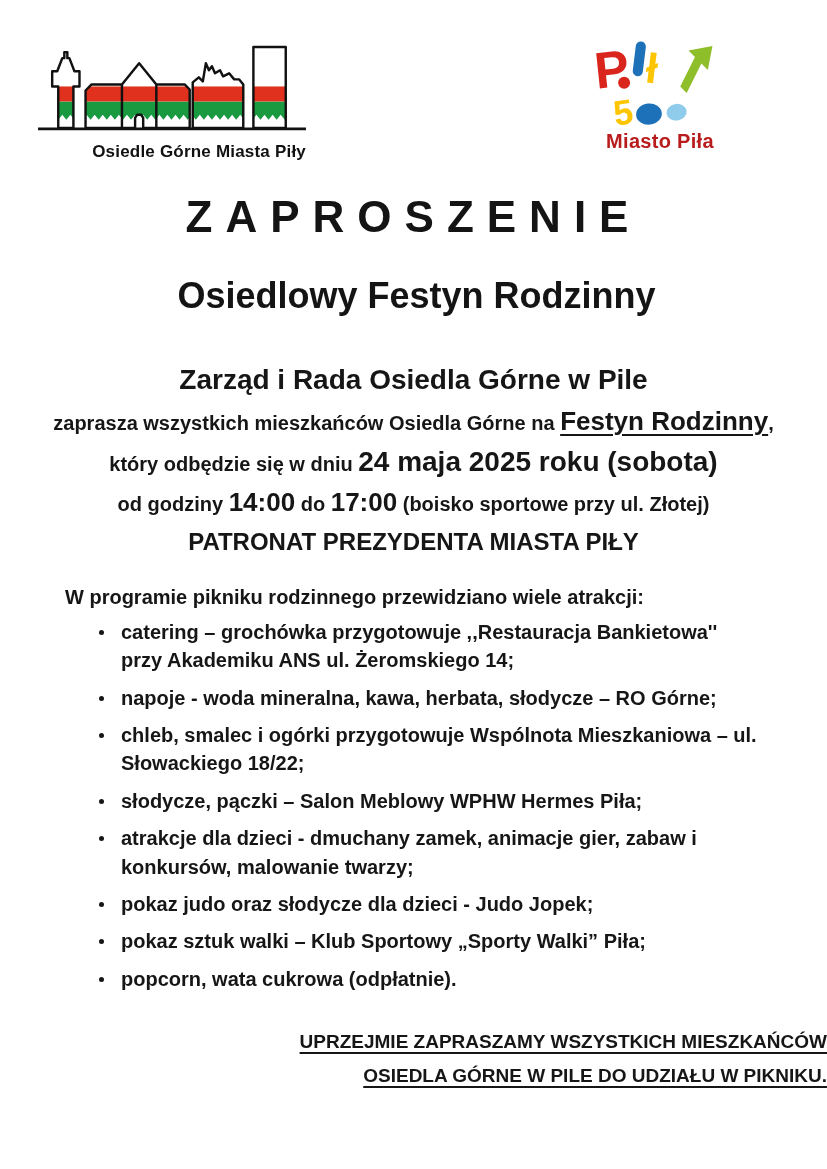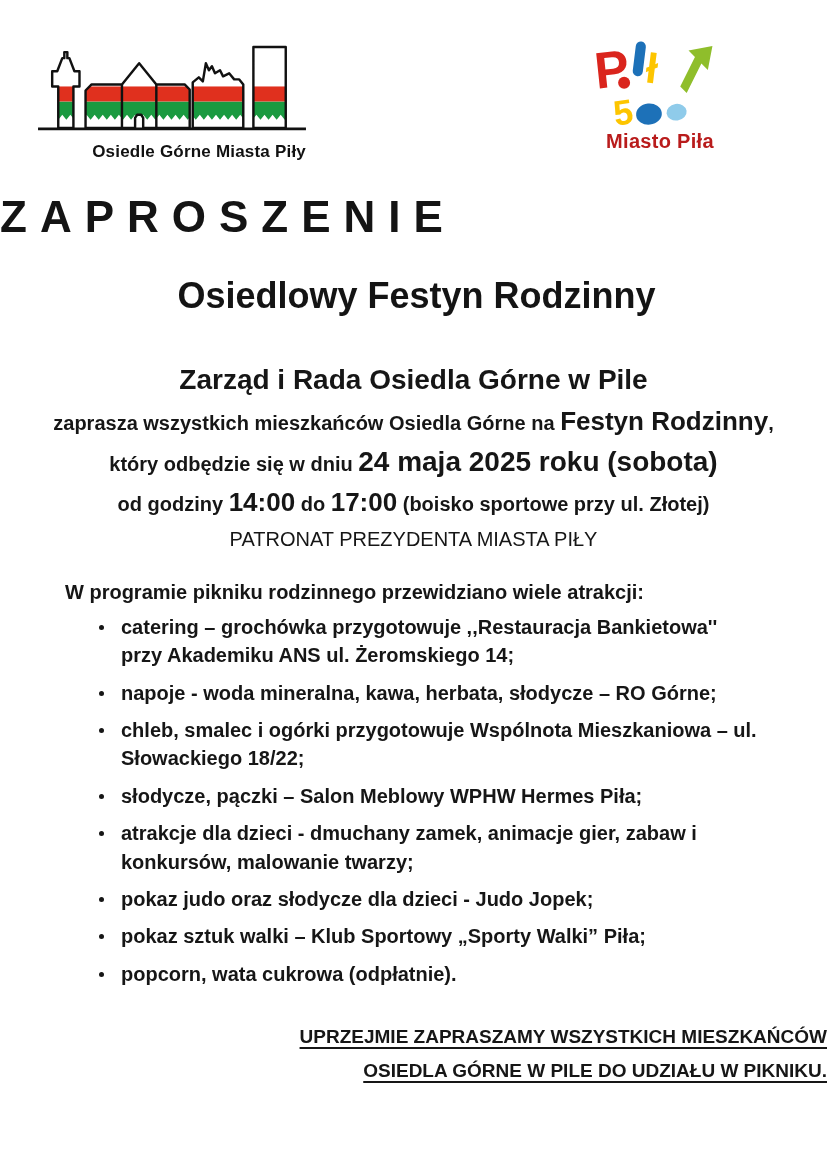--- a/index.html
+++ b/index.html
@@ -15,39 +15,39 @@
 
   
   .logo-left{position:absolute;left:38px;top:44px;width:268px;text-align:center;}
   .logo-left .caption{font-size:17px;font-weight:700;color:#111;margin-top:3px;letter-spacing:.2px;text-align:right;}
   .logo-right{position:absolute;left:583px;top:34px;width:154px;text-align:center;}
   .logo-right .caption{font-size:20px;font-weight:700;color:#b91c1c;margin-top:0;letter-spacing:.3px;}
 
   
   .title{
     margin:0;padding-top:192px;
-    text-align:left;
+    text-align:center;
     font-size:44px;font-weight:600;letter-spacing:13px;
     color:#141414;
   }
   .subtitle{
     margin:26px 0 0 6px;
     text-align:center;
     font-size:36px;font-weight:700;line-height:1.55;
     color:#141414;
   }
 
   
   .invite{text-align:center;margin-top:40px;}
   .invite .organizer{font-size:28px;font-weight:700;margin:0 0 10px 0;}
   .invite .line{font-size:20px;font-weight:700;margin:9px 0;}
-  .invite .hl{font-size:26px;text-decoration-thickness:2px;text-underline-offset:4px;}
+  .invite .hl{font-size:26px;text-decoration:underline;text-decoration-thickness:2px;text-underline-offset:4px;}
   .invite .hl-big{font-size:28px;text-decoration-thickness:2.5px;text-underline-offset:5px;}
   .invite .time{font-size:26px;}
-  .invite .patronage{font-size:20px;font-weight:400;margin-top:10px;}
+  .invite .patronage{font-size:24px;font-weight:700;margin-top:10px;}
 
   
   .program{margin:30px 65px 0 65px;}
   .program-heading{font-size:20px;font-weight:700;margin:0 0 6px 0;}
   ul.attractions{list-style:none;margin:0;padding:0 0 0 28px;}
   ul.attractions li{
     position:relative;
     padding-left:28px;
     font-size:20px;font-weight:700;line-height:1.42;
     margin:9px 0;

